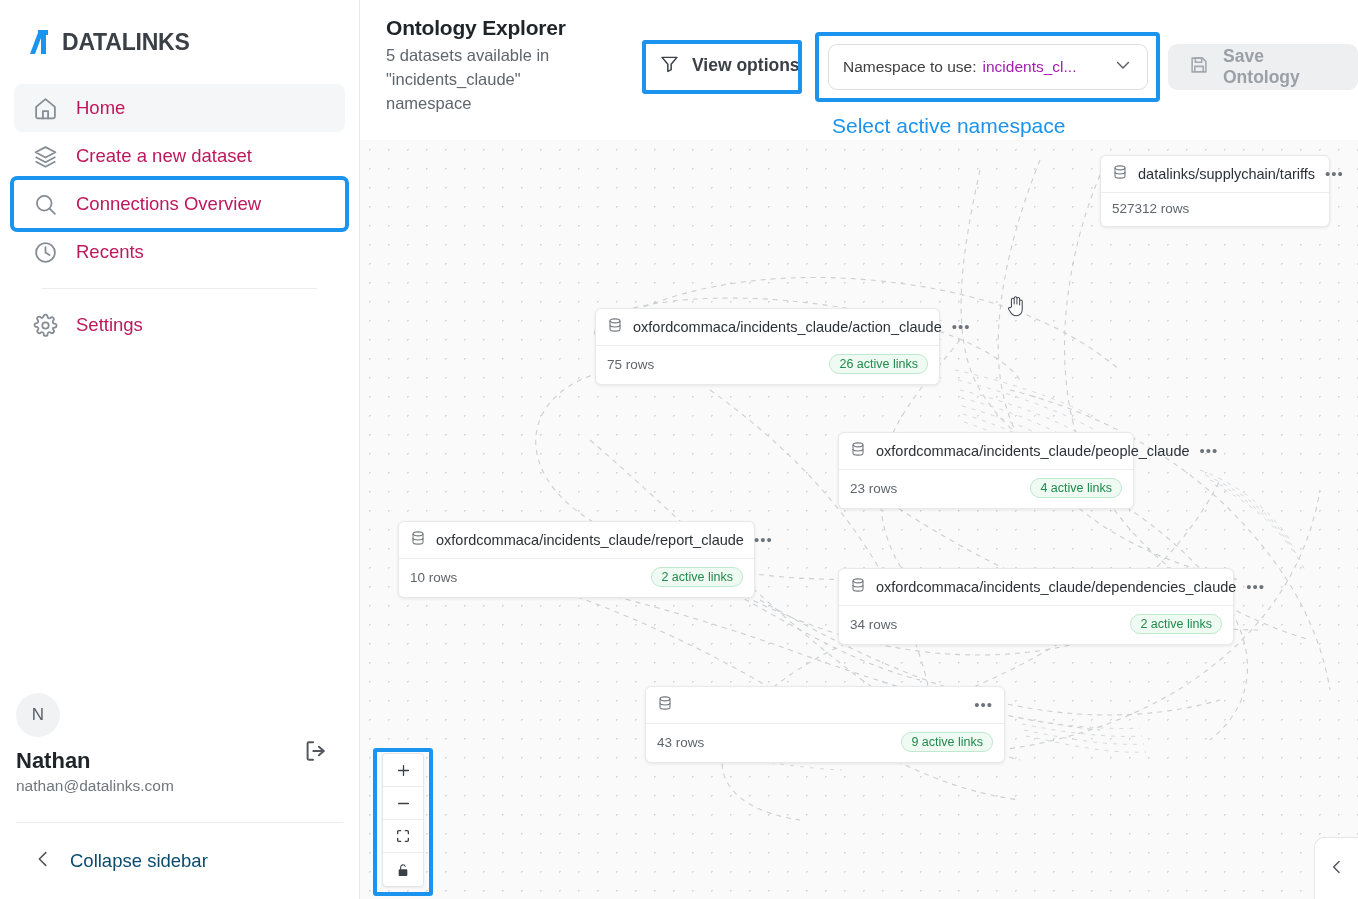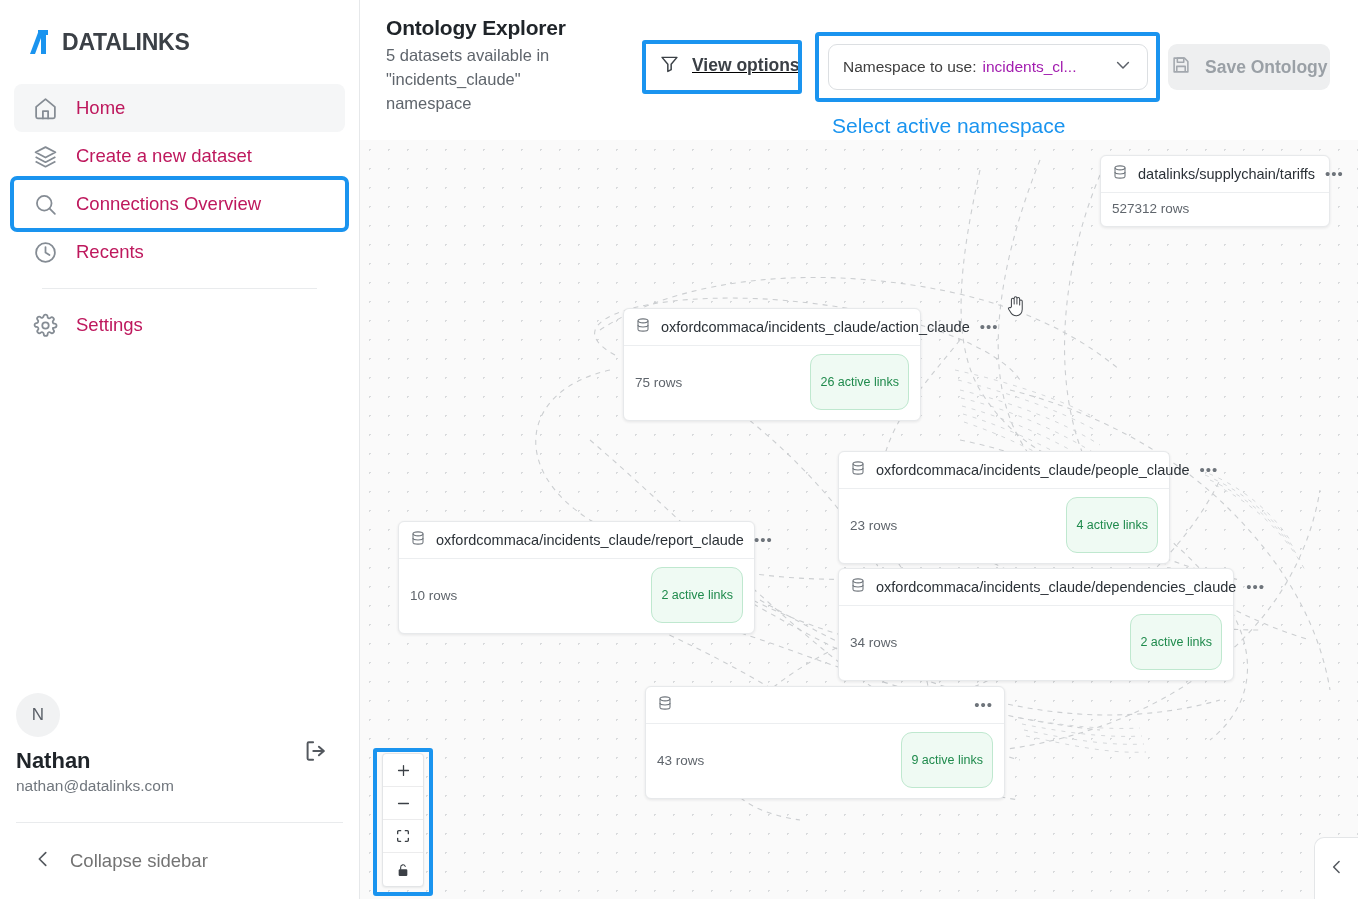--- a/index.html
+++ b/index.html
@@ -49,36 +49,36 @@
   .p-mail { font-size: 15.5px; color: #70767d; margin-top: 3px; }
   .logout-btn {
     position: absolute; right: 14px; top: 44px; width: 28px; height: 28px;
     color: #53585e; cursor: pointer;
   }
   .sb-divider { position: absolute; left: 16px; right: 16px; bottom: 76px; height: 1px; background: #e9ebed; }
   .collapse {
     position: absolute; left: 0; bottom: 0; width: 360px; height: 76px;
     display: flex; align-items: center; gap: 16px; padding-left: 32px; cursor: pointer;
   }
-  .collapse .cl-label { font-size: 18.5px; color: #737373; font-weight: 500; }
+  .collapse .cl-label { font-size: 18.5px; color: #0c4a6e; font-weight: 500; }
 
   
   .main { flex: 1 1 auto; position: relative; height: 899px; background: #fff; }
   .topbar {
     position: relative; height: 140px; width: 998px; background: #fff;
     display: flex; align-items: flex-start; padding: 16px 0 0 26px;
   }
   .title-block { width: 230px; }
   .page-title { font-size: 21px; font-weight: bold; color: #1f2429; letter-spacing: -0.2px; }
   .page-sub { font-size: 16.5px; color: #5f656c; line-height: 1.45; margin-top: 4px; width: 200px; }
 
   .view-options {
     position: absolute; left: 285px; top: 44px;
     display: flex; align-items: center; gap: 12px;
-    padding: 9px 14px; background: #fff; cursor: pointer; text-decoration: underline;
+    padding: 9px 14px; background: #fff; cursor: pointer;
   }
   .view-options .vo-label { font-size: 17.5px; font-weight: bold; color: #3b4046; }
 
   .ns-select {
     position: absolute; left: 468px; top: 44px; width: 320px; height: 46px;
     border: 1px solid #dcdfe2; border-radius: 9px; background: #fff;
     display: flex; align-items: center; padding: 0 14px; cursor: pointer;
   }
   .ns-label { font-size: 15.5px; color: #404040; }
   .ns-value { font-size: 15.5px; color: #a21caf; margin-left: 6px; }
@@ -88,21 +88,21 @@
   .hl-vo { position: absolute; left: 282px; top: 40px; width: 160px; height: 54px; border: 4px solid #1a94ef; border-radius: 3px; pointer-events:none;}
 
   .anno {
     position: absolute; color: #1a94ef; font-size: 21px; white-space: nowrap;
   }
   .anno-ns { left: 472px; top: 114px; }
 
   .save-btn {
     position: absolute; left: 808px; top: 44px; height: 46px;
     background: #eeeff0; border-radius: 9px; display: flex; align-items: center;
-    gap: 13px; padding: 0 2px; cursor: default; justify-content: flex-end;
+    gap: 13px; padding: 0 20px; cursor: default; justify-content: flex-end;
   }
   .save-btn .sv-label { font-size: 17.5px; font-weight: bold; color: #9aa0a6; }
 
   
   .canvas {
     position: absolute; left: 0; top: 140px; width: 998px; height: 759px;
     background-color: #fafafa;
     background-image: radial-gradient(#d8dadc 1px, transparent 1px);
     background-size: 19px 19px;
     overflow: hidden; cursor: grab;
@@ -117,21 +117,21 @@
     display: flex; align-items: center; gap: 10px; padding: 8px 11px 8px 11px;
     border-bottom: 1px solid #eceef0;
   }
   .node-title { font-size: 14.5px; color: #2b3137; white-space: nowrap; }
   .node-dots { margin-left: auto; color: #6e747b; letter-spacing: 1px; font-size: 15px; line-height: 6px; cursor: pointer; }
   .node-body { display: flex; align-items: center; padding: 8px 11px 10px 11px; }
   .node-rows { font-size: 13.5px; color: #5f656c; }
   .badge {
     margin-left: auto; font-size: 12.5px; color: #1f8a4c;
     background: #effaf3; border: 1px solid #bfe8cf;
-    border-radius: 11px; padding: 20px 9px; white-space: nowrap;
+    border-radius: 11px; padding: 2px 9px; white-space: nowrap;
   }
   .db-ico { color: #6e747b; flex: 0 0 16px; }
 
   
   .viewctl {
     position: absolute; left: 22px; bottom: 12px; width: 42px;
     background: #fff; border: 1px solid #e3e5e7; border-radius: 4px;
     box-shadow: 0 1px 2px rgba(20,25,30,0.07); overflow: hidden;
   }
   .vc-btn {
@@ -347,39 +347,39 @@
               </svg>
           </span>
           <span class="node-title">datalinks/supplychain/tariffs</span>
           <span class="node-dots">•••</span>
         </div>
         <div class="node-body">
           <span class="node-rows">527312 rows</span>
         </div>
       </div>
 
-      <div class="node" style="left:235px; top:168px; width:298px;margin-left:28px;">
+      <div class="node" style="left:235px; top:168px; width:345px;">
         <div class="node-head">
           <span class="db-ico">
             <svg width="16" height="16" viewBox="0 0 24 24" fill="none" stroke="currentColor" stroke-width="1.6">
                 <ellipse cx="12" cy="5.8" rx="7.5" ry="3"></ellipse>
                 <path d="M4.5 5.8v12.4c0 1.66 3.36 3 7.5 3s7.5-1.34 7.5-3V5.8"></path>
                 <path d="M4.5 12c0 1.66 3.36 3 7.5 3s7.5-1.34 7.5-3"></path>
               </svg>
           </span>
           <span class="node-title">oxfordcommaca/incidents_claude/action_claude</span>
           <span class="node-dots">•••</span>
         </div>
         <div class="node-body">
           <span class="node-rows">75 rows</span>
           <span class="badge">26 active links</span>
         </div>
       </div>
 
-      <div class="node" style="left:478px; top:292px; width:332px;margin-top:19px;">
+      <div class="node" style="left:478px; top:292px; width:296px;">
         <div class="node-head">
           <span class="db-ico">
             <svg width="16" height="16" viewBox="0 0 24 24" fill="none" stroke="currentColor" stroke-width="1.6">
                 <ellipse cx="12" cy="5.8" rx="7.5" ry="3"></ellipse>
                 <path d="M4.5 5.8v12.4c0 1.66 3.36 3 7.5 3s7.5-1.34 7.5-3V5.8"></path>
                 <path d="M4.5 12c0 1.66 3.36 3 7.5 3s7.5-1.34 7.5-3"></path>
               </svg>
           </span>
           <span class="node-title">oxfordcommaca/incidents_claude/people_claude</span>
           <span class="node-dots">•••</span>

